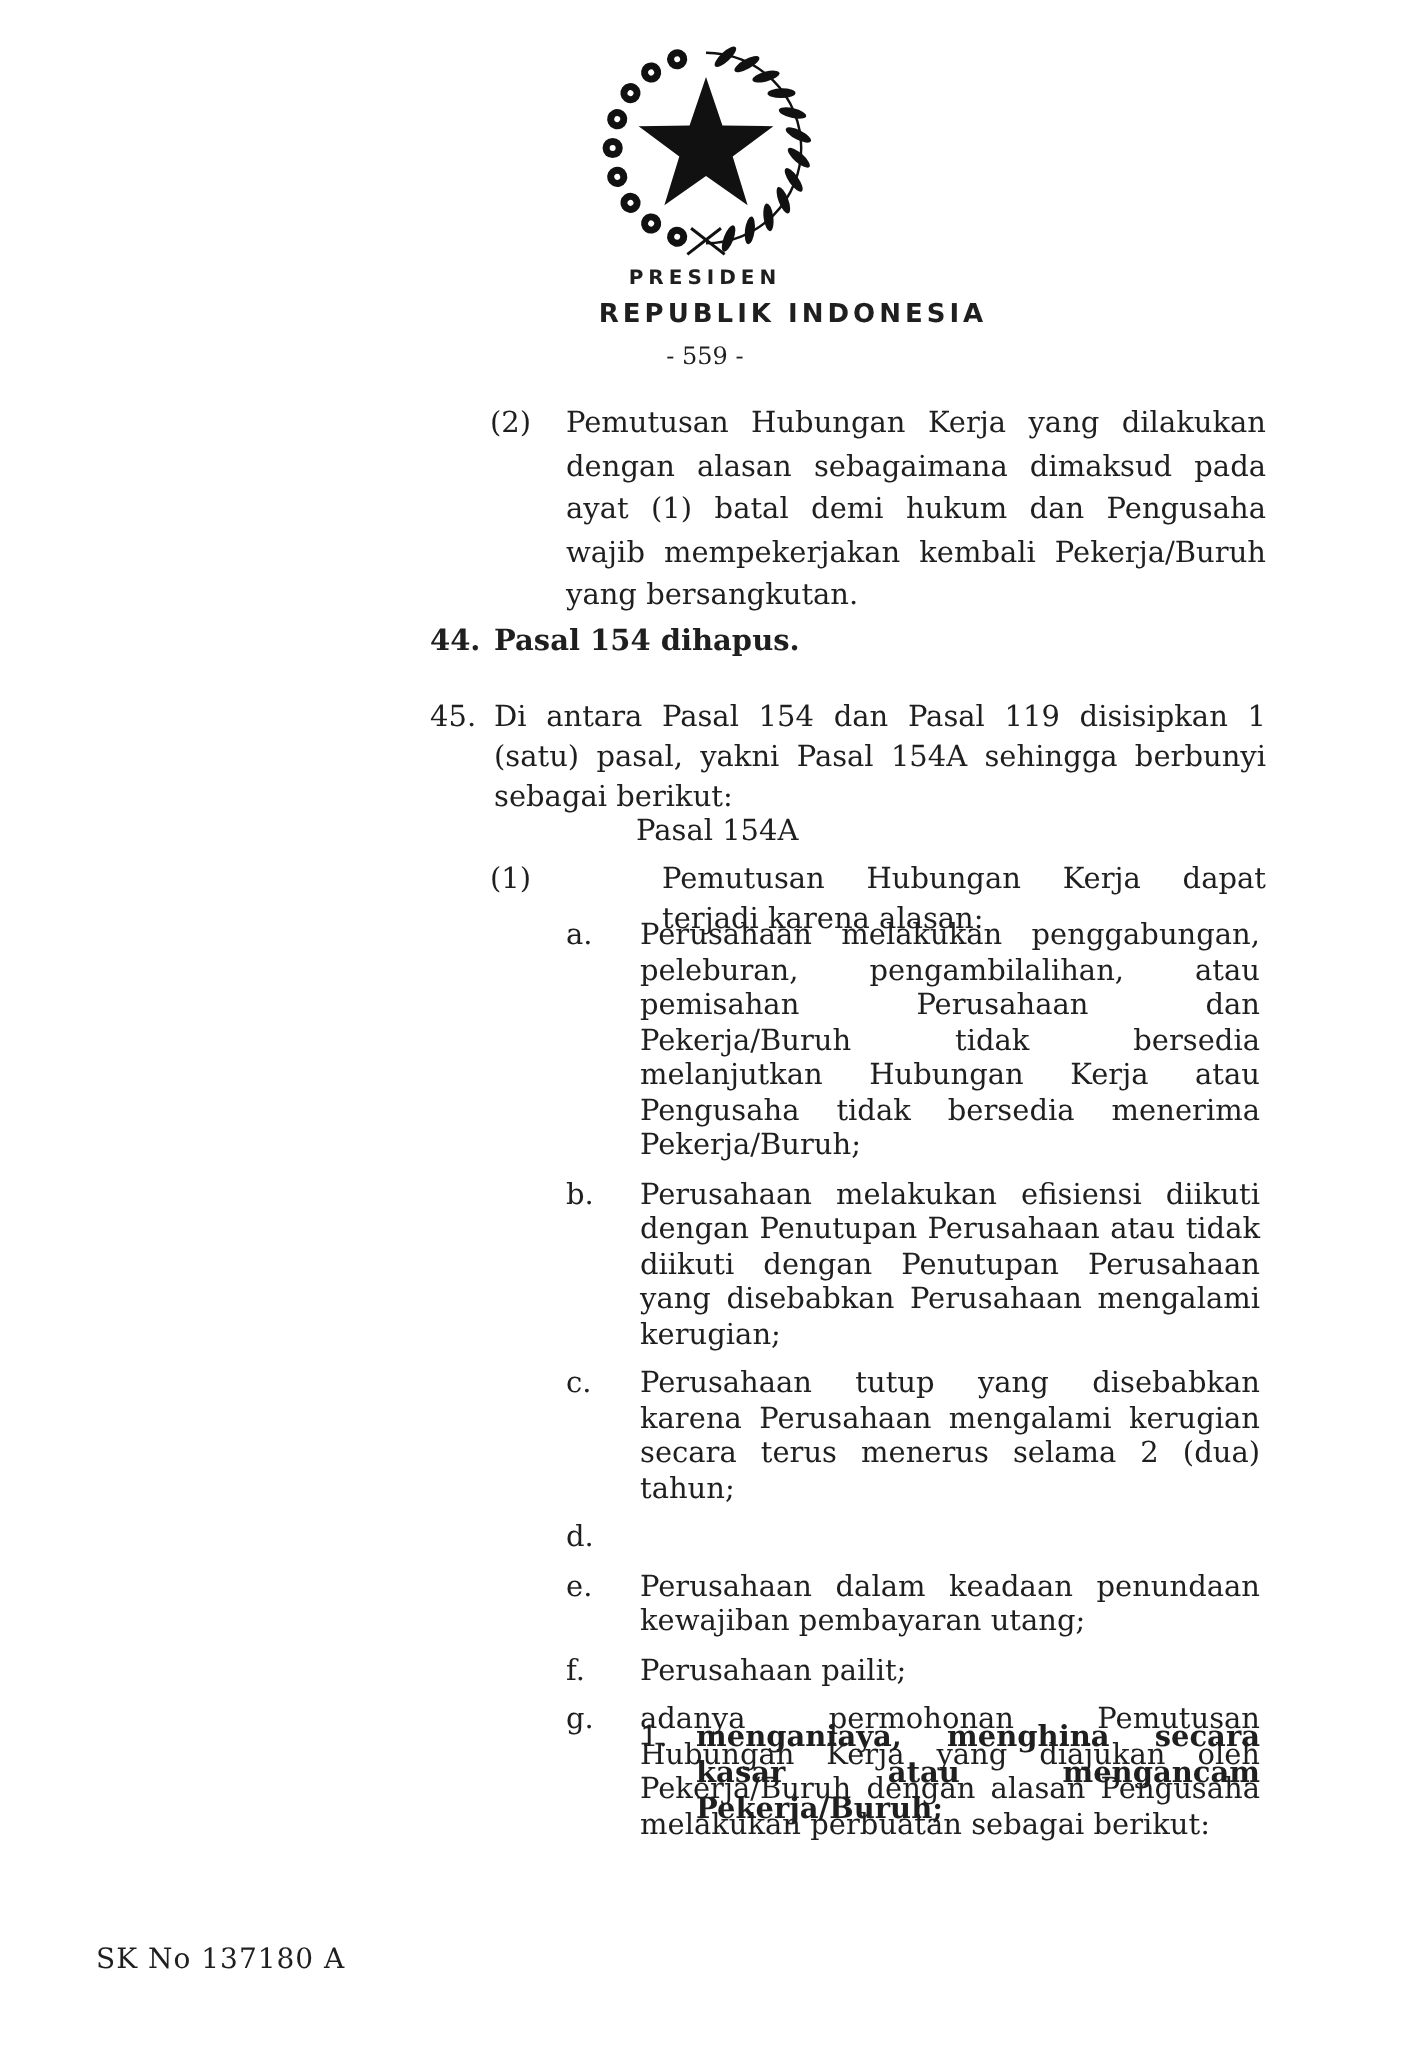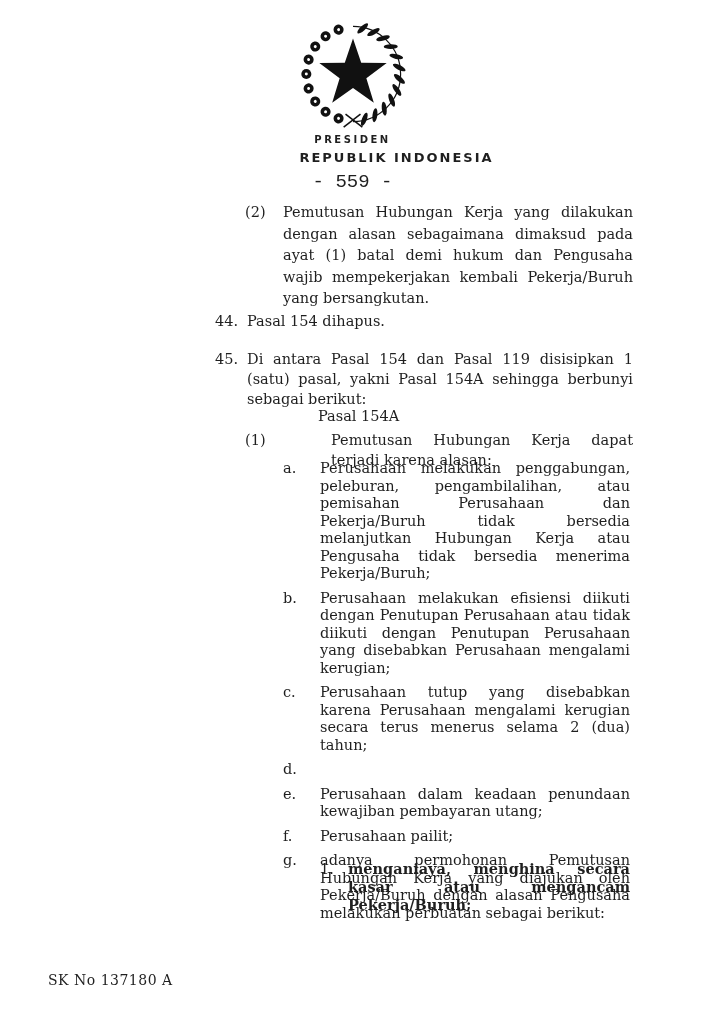--- a/index.html
+++ b/index.html
@@ -22,35 +22,34 @@
     font-family: "DejaVu Sans", sans-serif; font-weight: bold;
     font-size: 10px; letter-spacing: 2.5px;
   }
   .hdr-line2 {
     position: absolute; top: 150px; left: 0; width: 100%;
     font-family: "DejaVu Sans", sans-serif; font-weight: bold;
     font-size: 13px; letter-spacing: 2px; margin-left: 44px;
   }
   .page-number {
     position: absolute; top: 171px; left: 0; width: 100%;
-    font-size: 19px;
-    font-family: Liberation Mono, monospace;
+    font-size: 12px;
   }
 
   
   .blk { position: absolute; font-size: 14.5px; }
   .hang { display: flex; }
   .hang .num { flex: 0 0 auto; }
   .hang .txt { text-align: justify; }
 
   .ayat2 { top: 202px; left: 245px; width: 388px; line-height: 21.5px; }
   .ayat2 .num { width: 38px; }
   .ayat2 .txt { width: 350px; }
 
-  .item44 { top: 311px; left: 215px; width: 418px; line-height: 20px; }
+  .item44 { top: 311px; left: 215px; width: 418px; line-height: 20px; font-weight: bold; }
   .item44 .num { width: 32px; }
   .item44 .txt { width: 386px; }
 
   .item45 { top: 349px; left: 215px; width: 418px; line-height: 20px; }
   .item45 .num { width: 32px; }
   .item45 .txt { width: 386px; }
 
   .pasal-heading { top: 406px; left: 318px; line-height: 20px; }
 
   .ayat1 { top: 430px; left: 245px; width: 388px; line-height: 20px; }

